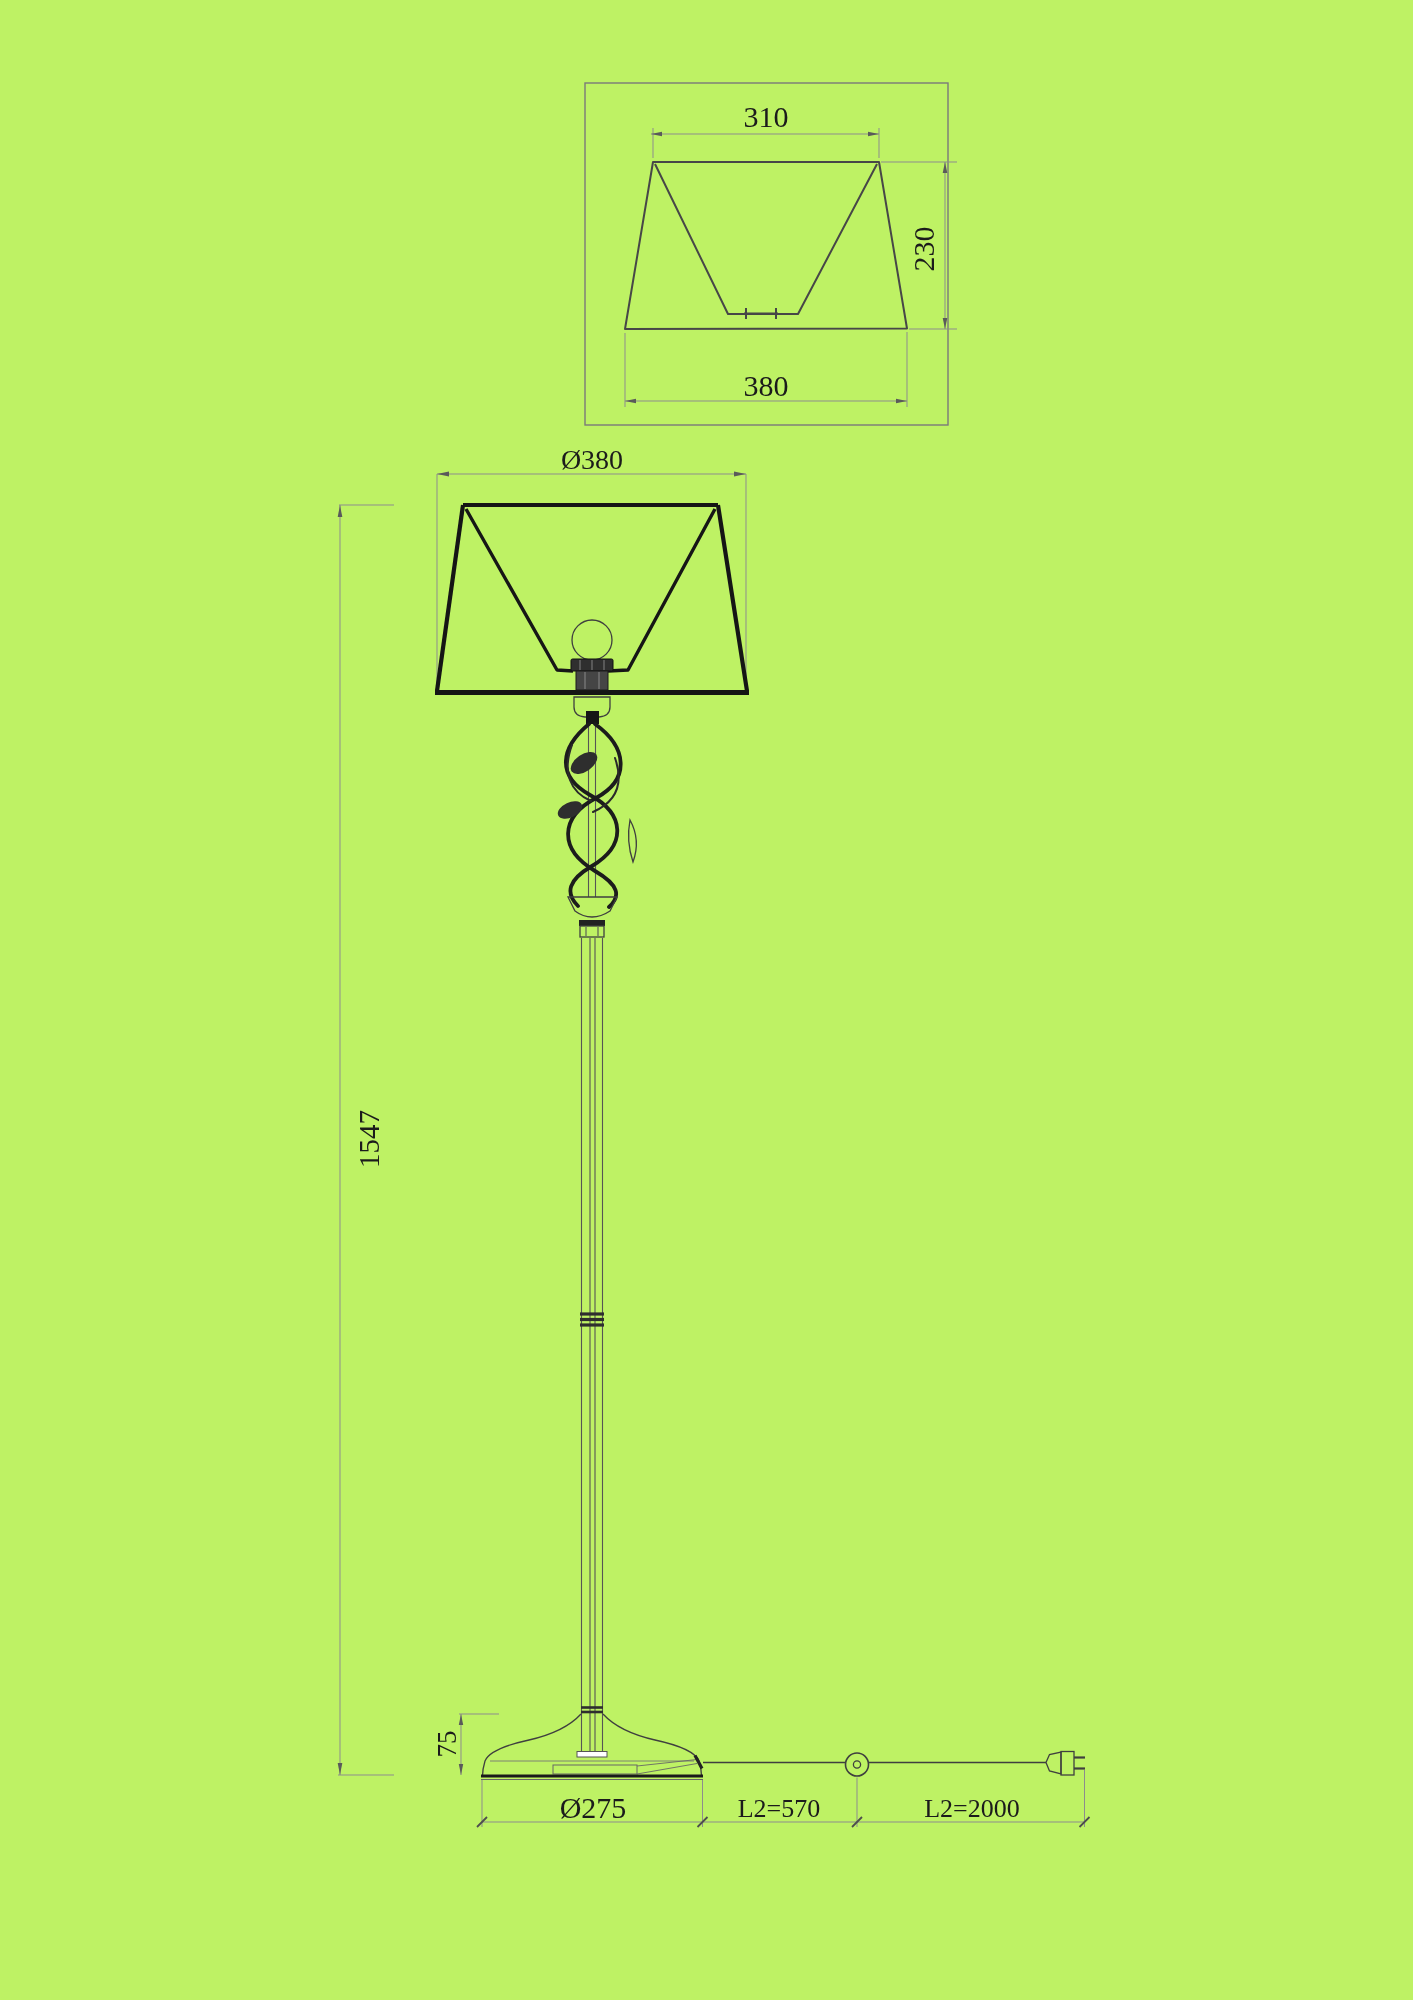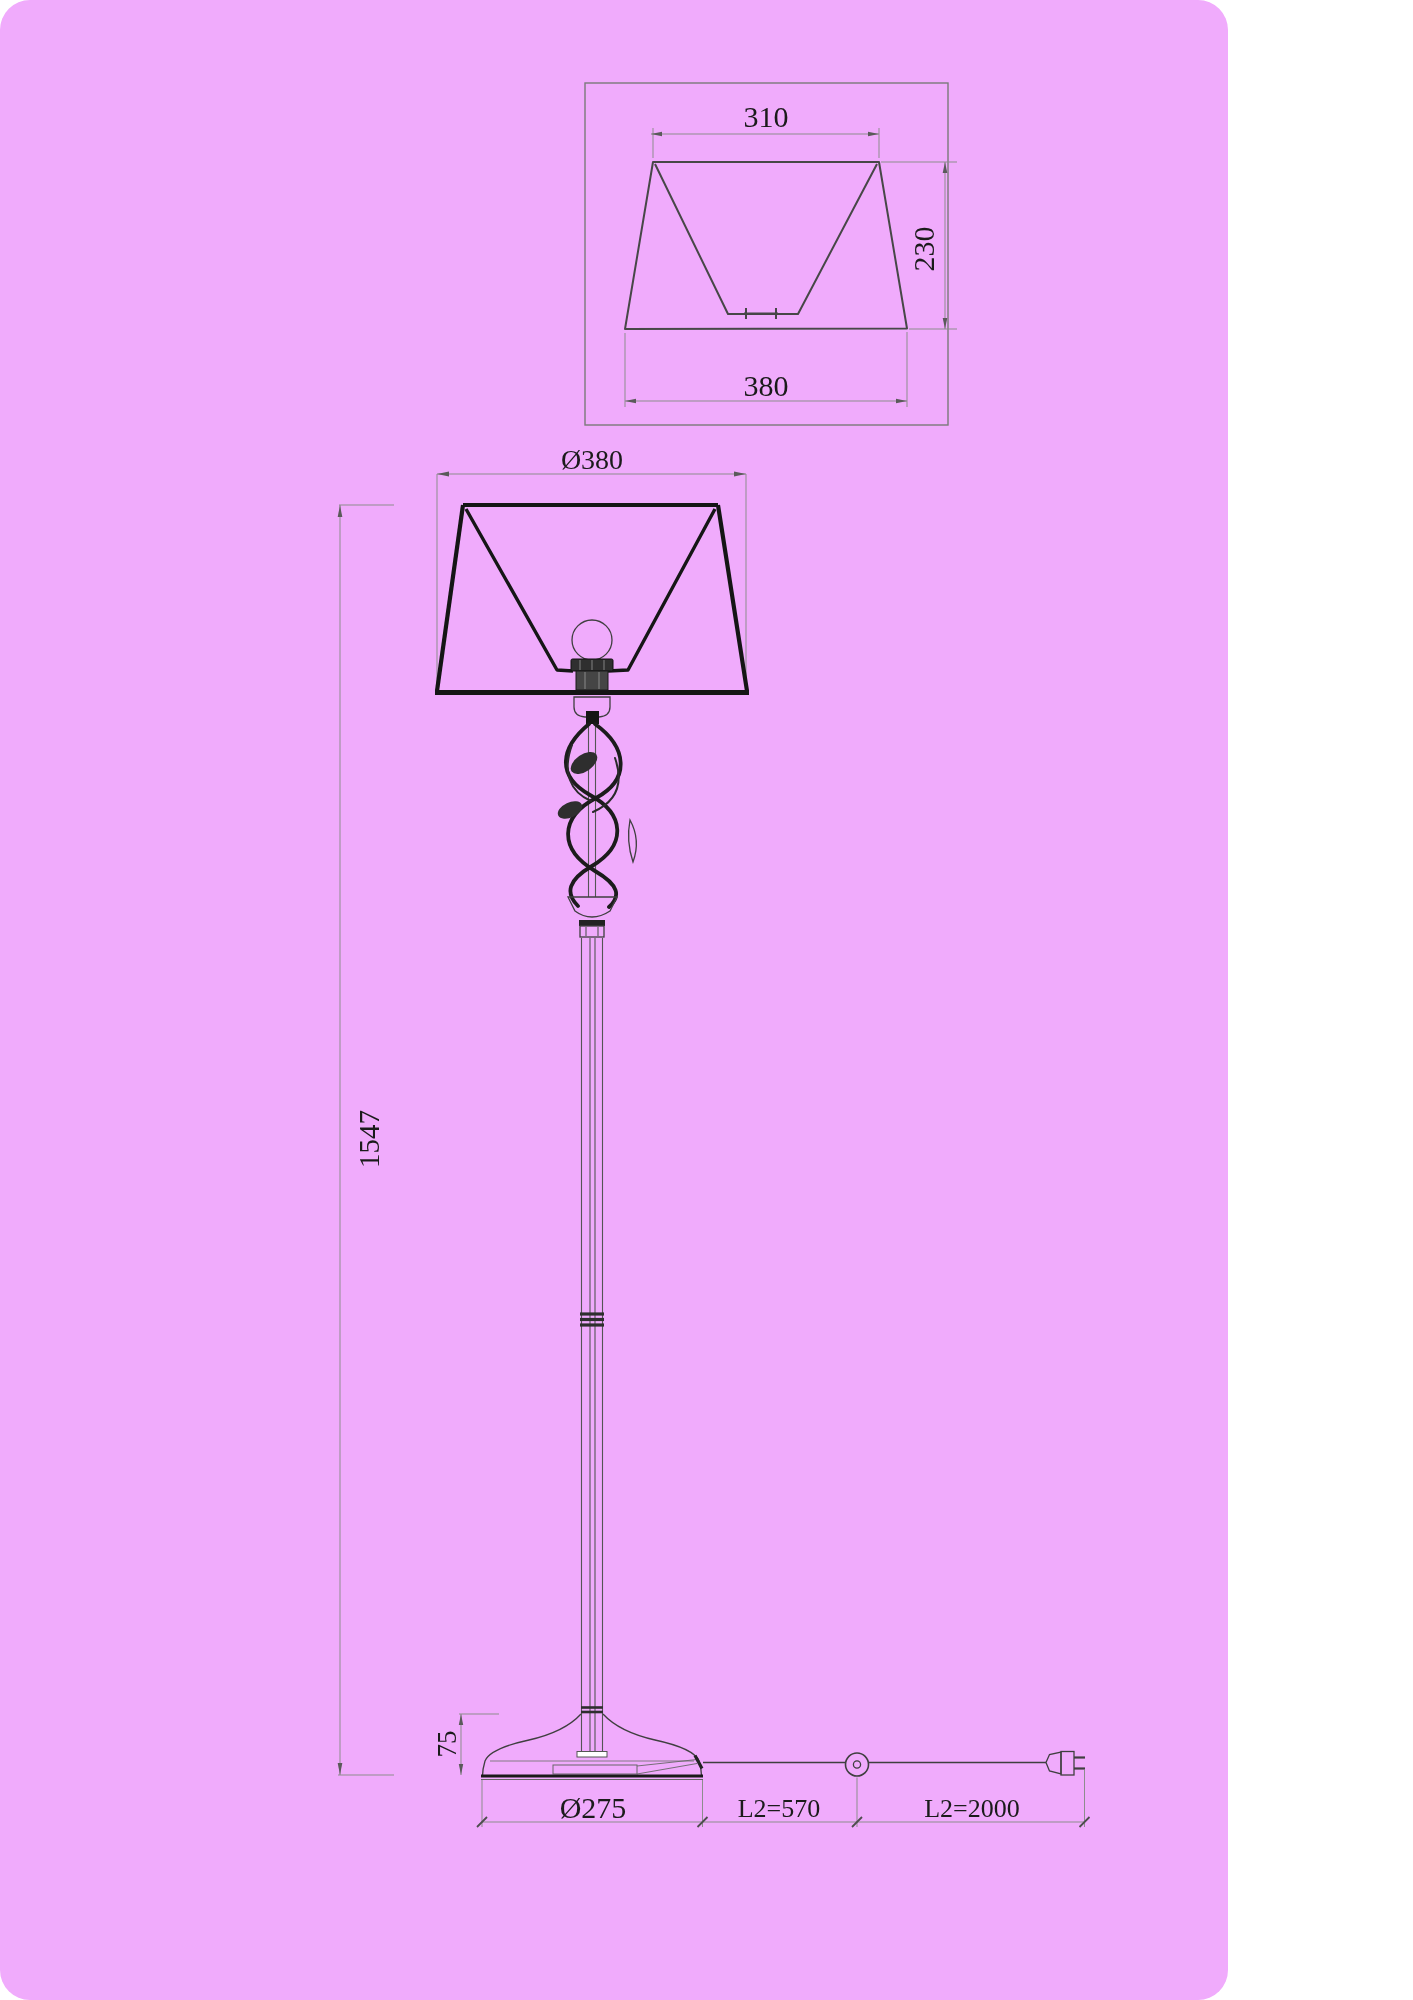--- a/index.html
+++ b/index.html
@@ -1,17 +1,17 @@
 <!DOCTYPE html>
 <html><head>
 <meta charset="utf-8">
 <style>
   html,body{margin:0;padding:0;background:#ffffff;}
-  .sheet{position:relative;width:1228px;height:2000px;background:#f0abfc;overflow:hidden;
-         font-family:"Liberation Serif",serif;border-radius:30px;}
+  .sheet{position:relative;width:1413px;height:2000px;background:#bef264;overflow:hidden;
+         font-family:"Liberation Serif",serif;}
   svg{position:absolute;left:0;top:0;}
   .dim{stroke:#8d8d8d;stroke-width:1;fill:none;}
   .arr{fill:#5a5a5a;stroke:none;}
   .slash{stroke:#4d4d4d;stroke-width:1.8;fill:none;}
   .border{stroke:#7a7a7a;stroke-width:1.4;fill:none;}
   .mid{stroke:#474747;stroke-width:2;fill:none;stroke-linejoin:round;}
   .thin{stroke:#3f3f3f;stroke-width:1.3;fill:none;}
   .thick{stroke:#151515;stroke-width:4.2;fill:none;stroke-linejoin:round;}
   .vline{stroke:#161616;stroke-width:3.4;fill:none;stroke-linejoin:round;}
   .pole{stroke:#555555;stroke-width:1.1;fill:none;}

